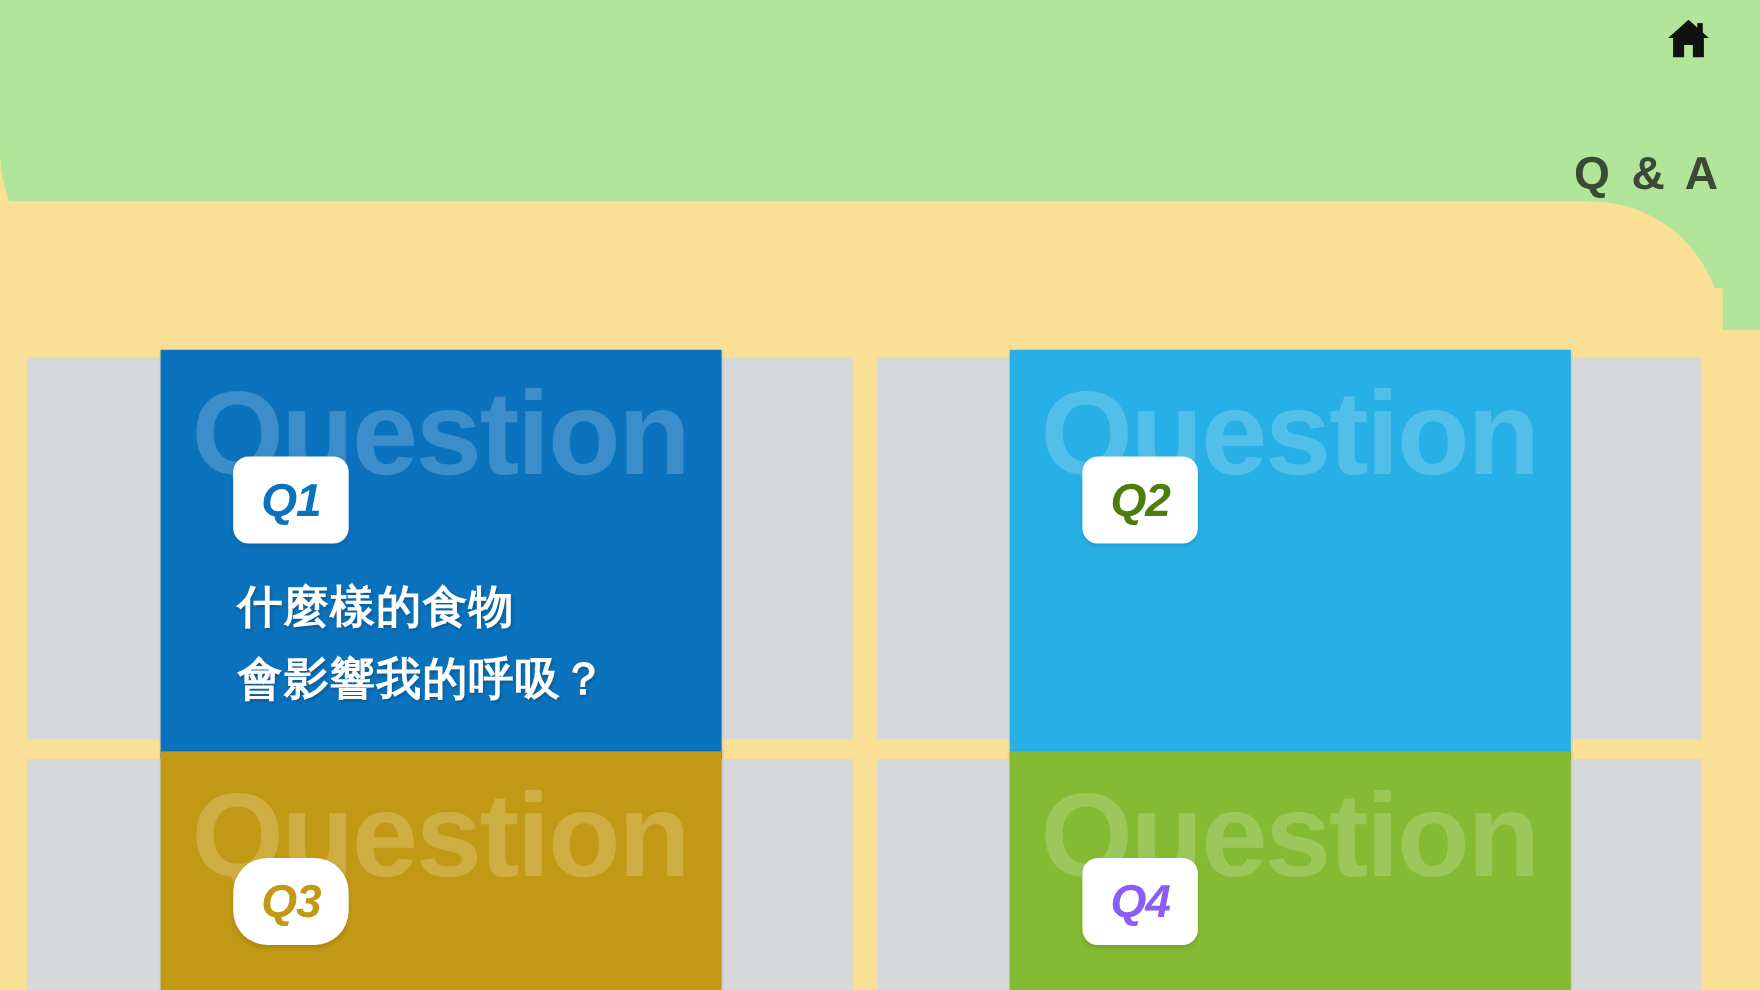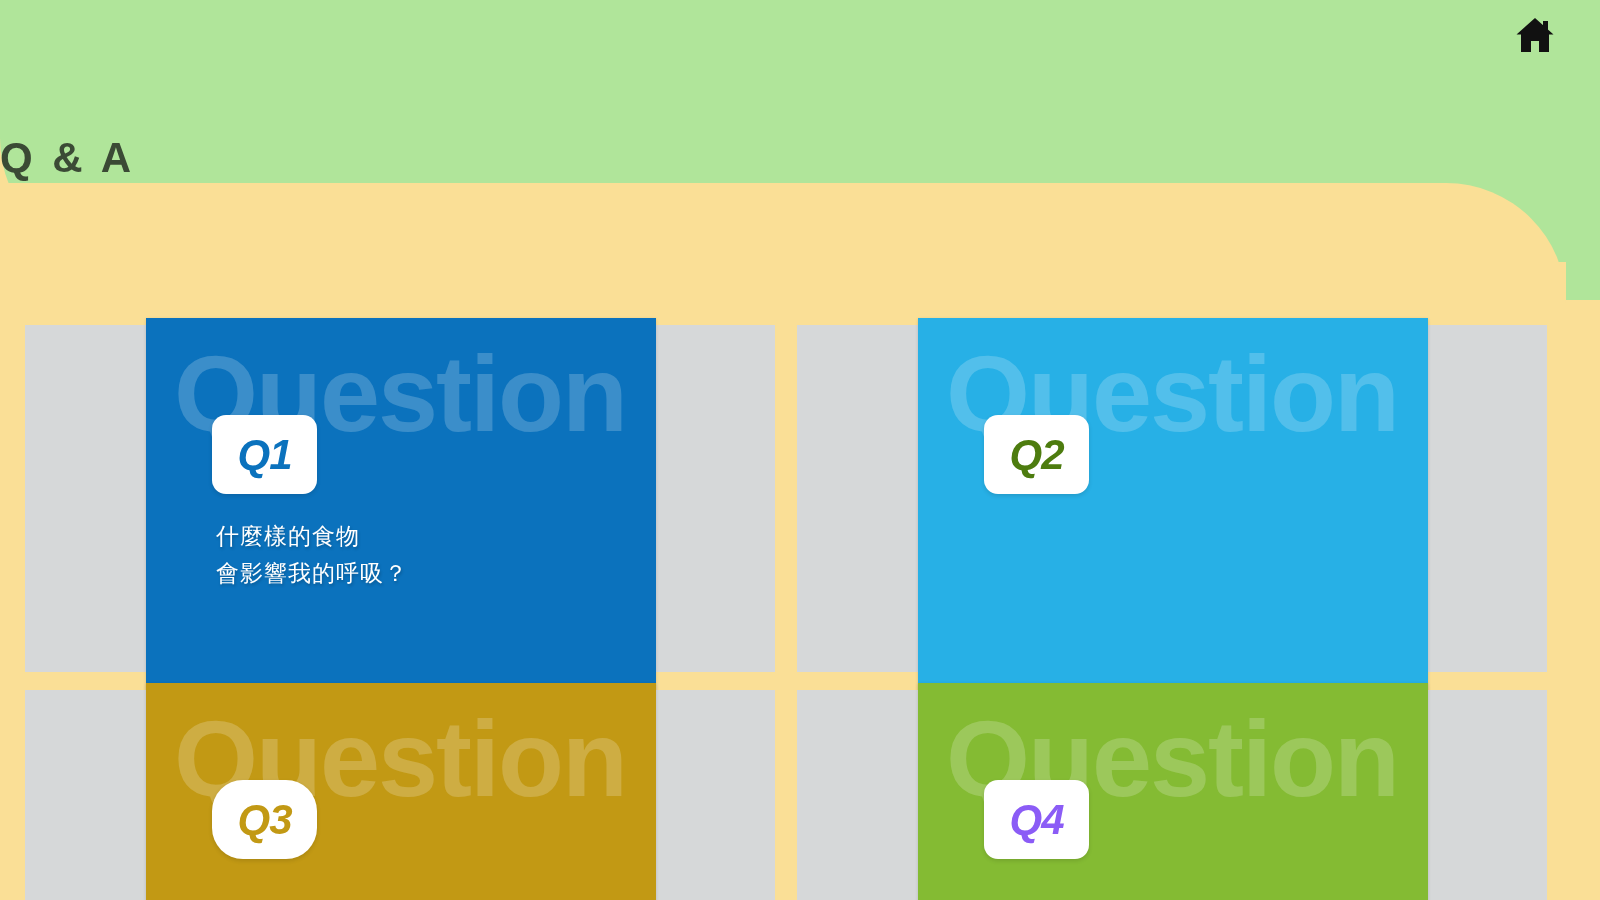--- a/index.html
+++ b/index.html
@@ -71,21 +71,21 @@
     justify-content: center;
     cursor: pointer;
   }
   #home-icon-button svg { display: block; }
 
   #page-title {
     position: absolute;
     left: 0;
     top: 134px;
     width: 1566px;
-    text-align: left;
+    text-align: right;
     font-size: 42px;
     font-weight: bold;
     letter-spacing: 4px;
     color: #3b4a35;
     z-index: 12;
     user-select: none;
   }
 
   
   #qa-grid {
@@ -149,22 +149,22 @@
     letter-spacing: -1px;
     box-shadow: 0 2px 4px rgba(0,0,0,0.12);
   }
 
   .qa-card .qtext {
     position: absolute;
     left: 70px;
     top: 200px;
     right: 12px;
     color: #ffffff;
-    font-size: 23px;
-    font-weight: normal;
+    font-size: 41px;
+    font-weight: bold;
     line-height: 1.62;
     letter-spacing: 1px;
     text-shadow: 1px 2px 3px rgba(0,0,0,0.22);
     white-space: pre-line;
   }
 
   
   .card-q1 { background: #0b72bd; }
   .card-q1 .badge { color: #0b72bd; }
   .card-q2 { background: #27b0e6; }

